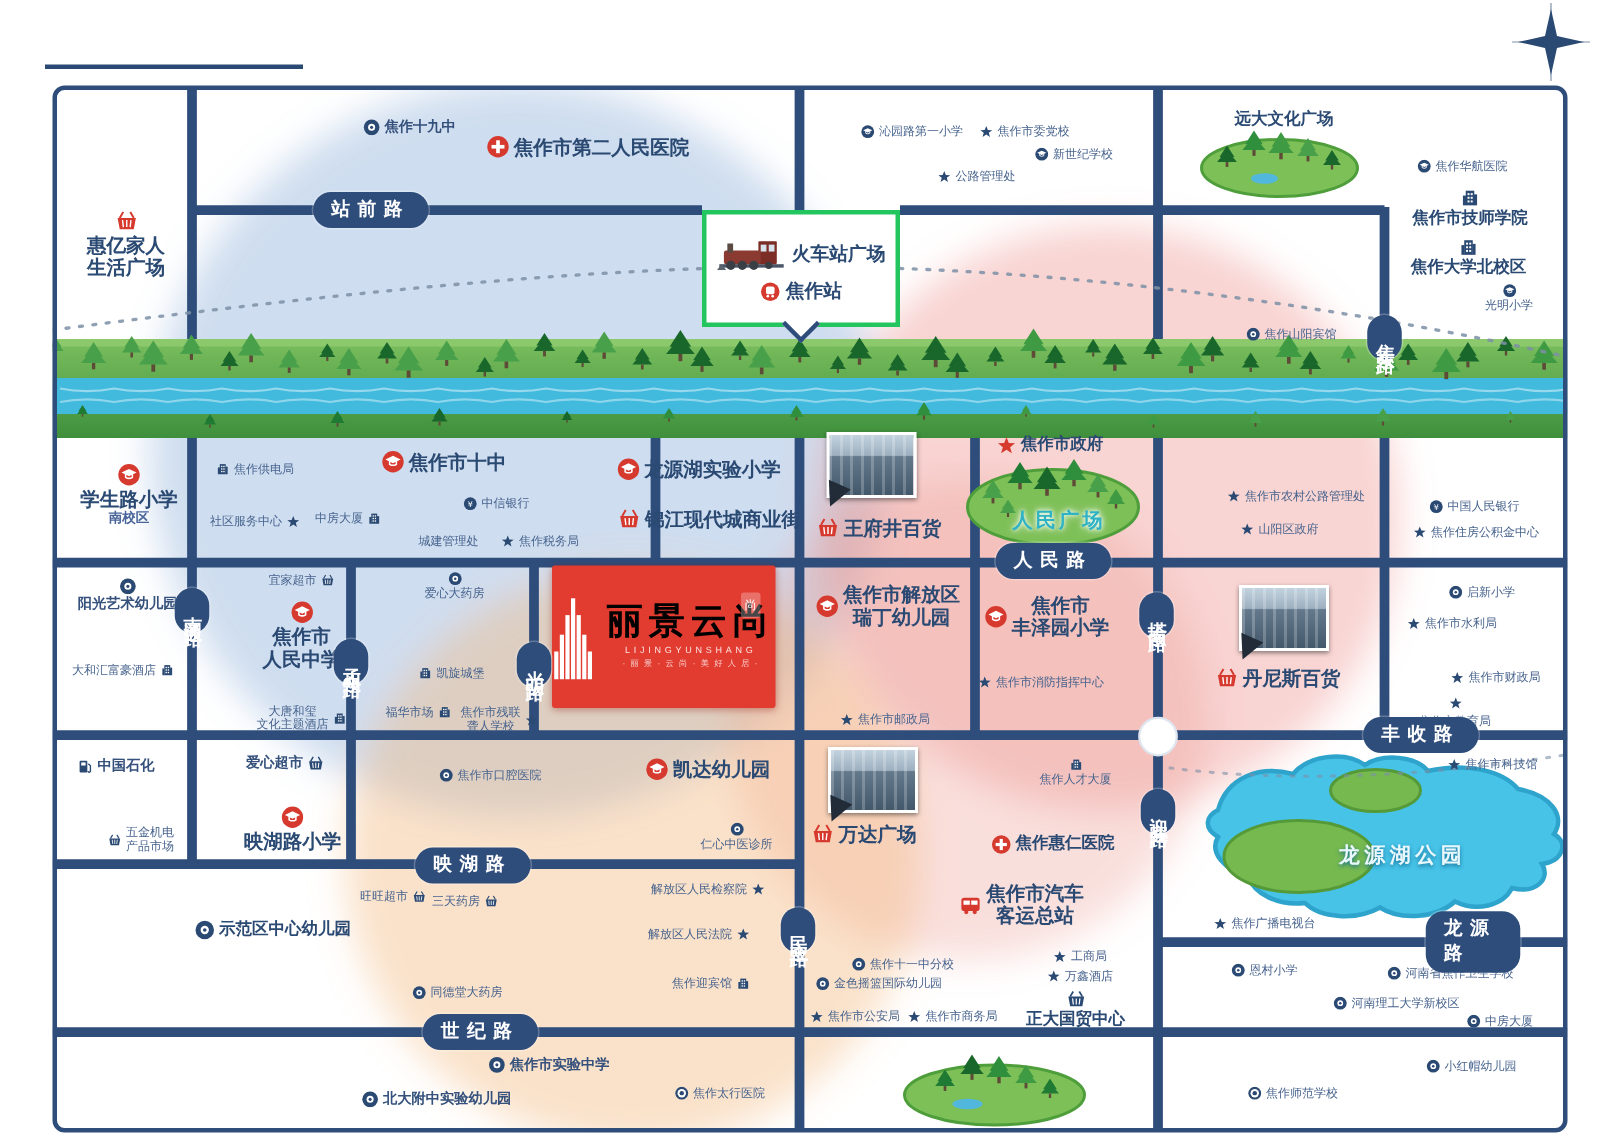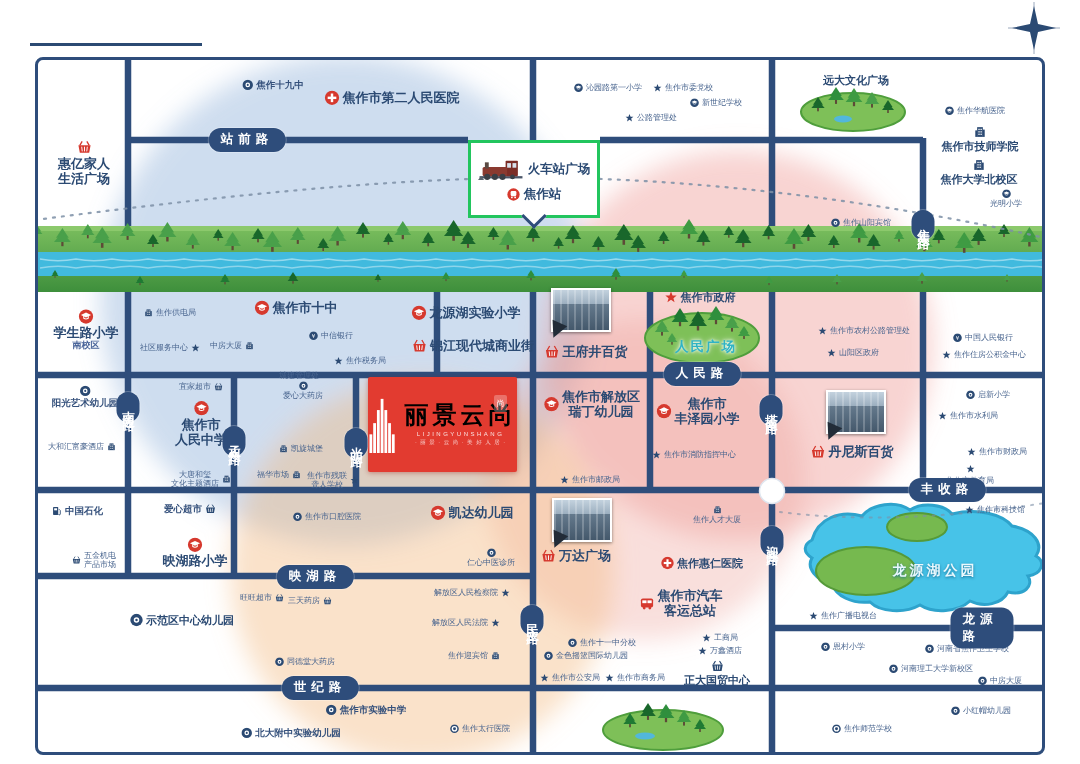--- a/index.html
+++ b/index.html
@@ -620,21 +620,21 @@
         </div>
         <div class="poi s-xs" style="left: 296px; top: 279px;">
           <span class="ic">
             <svg viewBox="0 0 16 16" width="9" height="9">
               <circle cx="8" cy="8" r="7.6" fill="#2b4a73"></circle>
               <text x="8" y="11.6" font-size="9.5" fill="#fff" text-anchor="middle" font-family="DejaVu Sans, sans-serif">¥</text>
             </svg>
           </span>
           <span>中信银行</span>
         </div>
-        <div class="poi s-xs" style="left: 264px; top: 304px; margin-top: 15px;">
+        <div class="poi s-xs" style="left: 264px; top: 304px;">
           <span>城建管理处</span>
         </div>
         <div class="poi s-xs" style="left: 325px; top: 304px;">
           <span class="ic">
             <svg viewBox="0 0 16 16" width="9" height="9">
               <path d="M8 1.2 L9.9 6 L15 6.2 L11 9.4 L12.4 14.4 L8 11.4 L3.6 14.4 L5 9.4 L1 6.2 L6.1 6 Z" fill="#2b4a73"></path>
             </svg>
           </span>
           <span>焦作税务局</span>
         </div>

